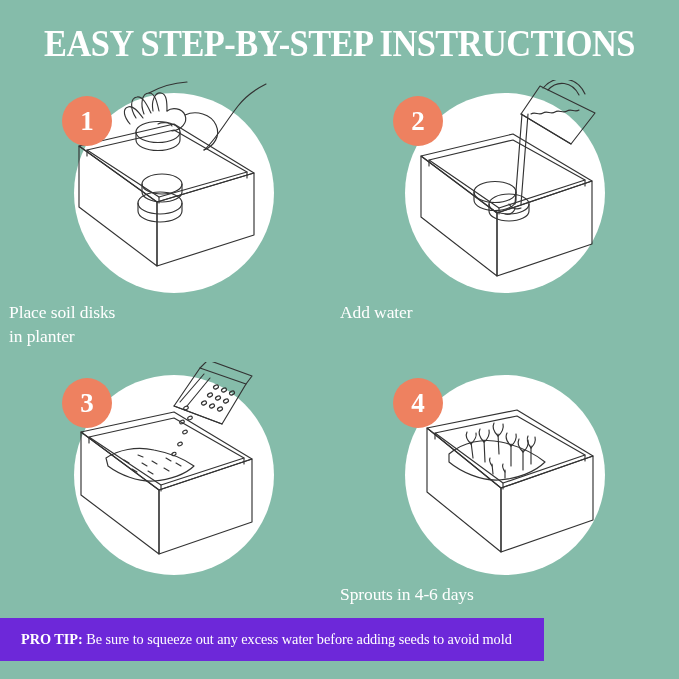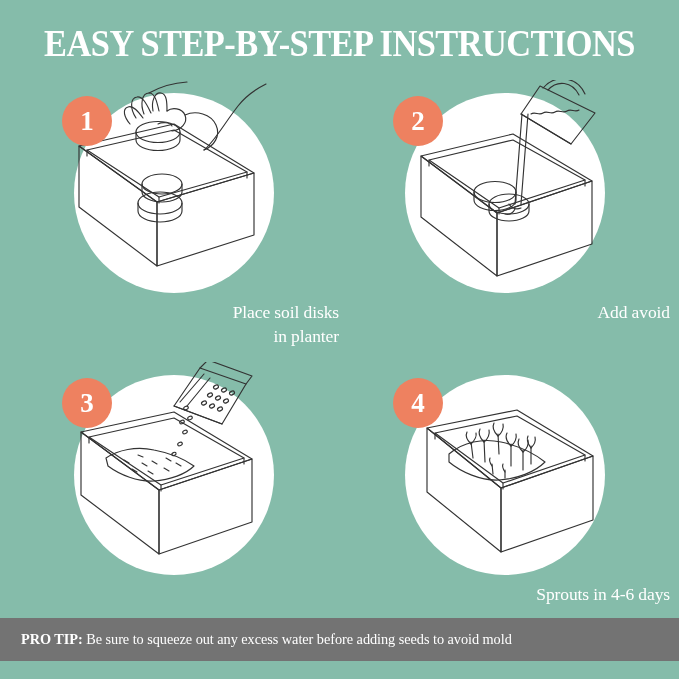--- a/index.html
+++ b/index.html
@@ -92,36 +92,36 @@
     font-size: 27px;
     font-weight: bold;
     line-height: 50px;
     text-align: center;
   }
   .caption {
     position: absolute;
     left: 0;
     top: 212px;
     width: 330px;
-    text-align: right;
+    text-align: left;
     color: #ffffff;
     font-size: 17.5px;
     line-height: 24px;
     letter-spacing: -0.1px;
   }
   .caption .l2 { display: block; }
 
   
   #footer {
     position: absolute;
     left: 0;
     top: 618px;
-    width: 679px;
+    width: 544px;
     height: 43px;
-    background: #737373;
+    background: #6d28d9;
   }
   #footer-text {
     position: absolute;
     left: 21px;
     top: 0;
     height: 43px;
     line-height: 43px;
     color: #ffffff;
     font-size: 14.3px;
     letter-spacing: -0.05px;
@@ -213,21 +213,21 @@
 
             <path d="M146 34 C150 31 154 36 158 33 C162 30 166 35 170 32 C174 29 178 34 182 31 C186 28 190 33 194 30"></path>
 
             <path d="M158 8 C170 -6 192 -4 200 14"></path>
             <path d="M163 10 C172 0 187 1 194 15"></path>
           </g>
         </svg>
       </div>
       <div class="badge">2</div>
       <div class="caption">
-        <span>Add avoid</span>
+        <span>Add water</span>
         <span class="l2"></span>
       </div>
     </div>
 
     <div class="step step-col0 step-row1">
       <div class="disc-wrap">
         <div class="disc"></div>
         <svg class="art" viewBox="0 0 240 222">
           <g fill="none" stroke="#333333" stroke-width="1.15" stroke-linejoin="round" stroke-linecap="round">
 

